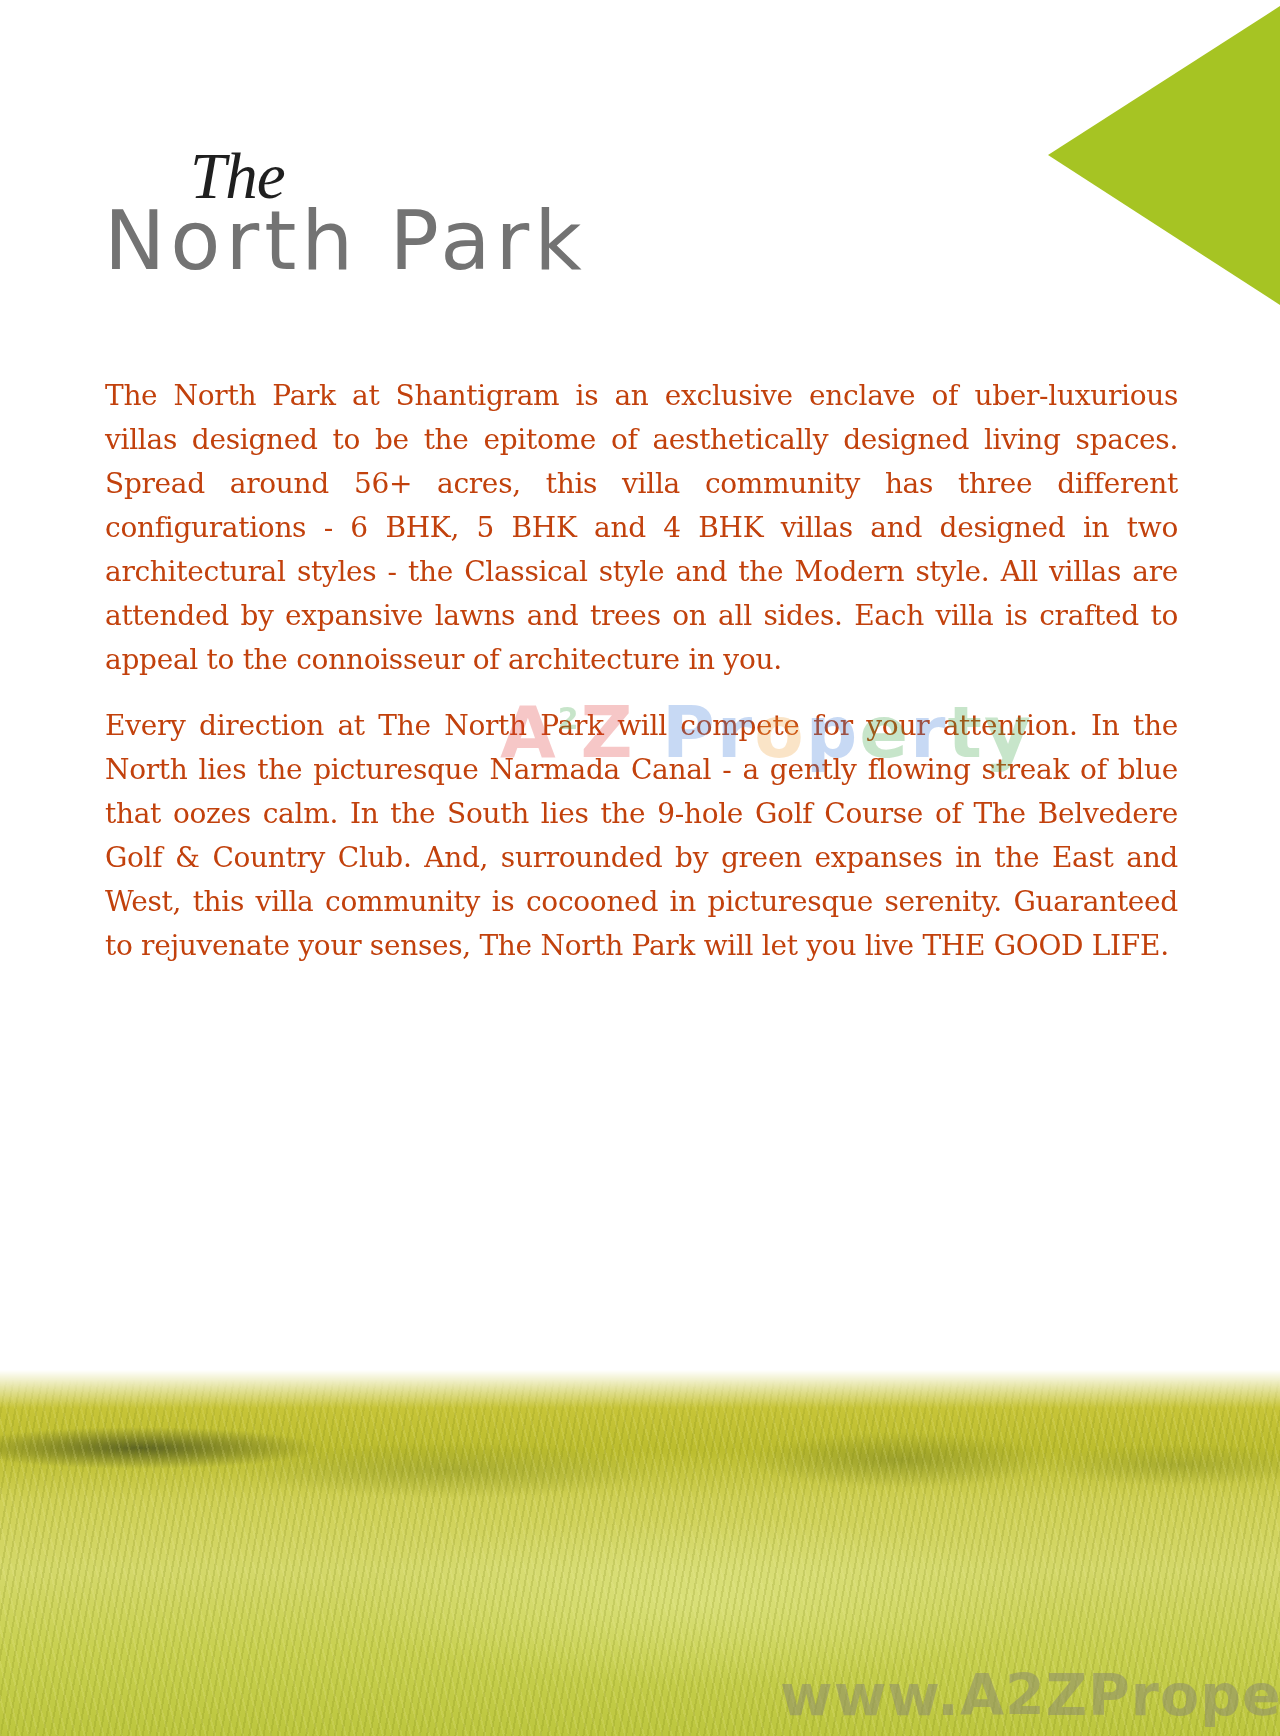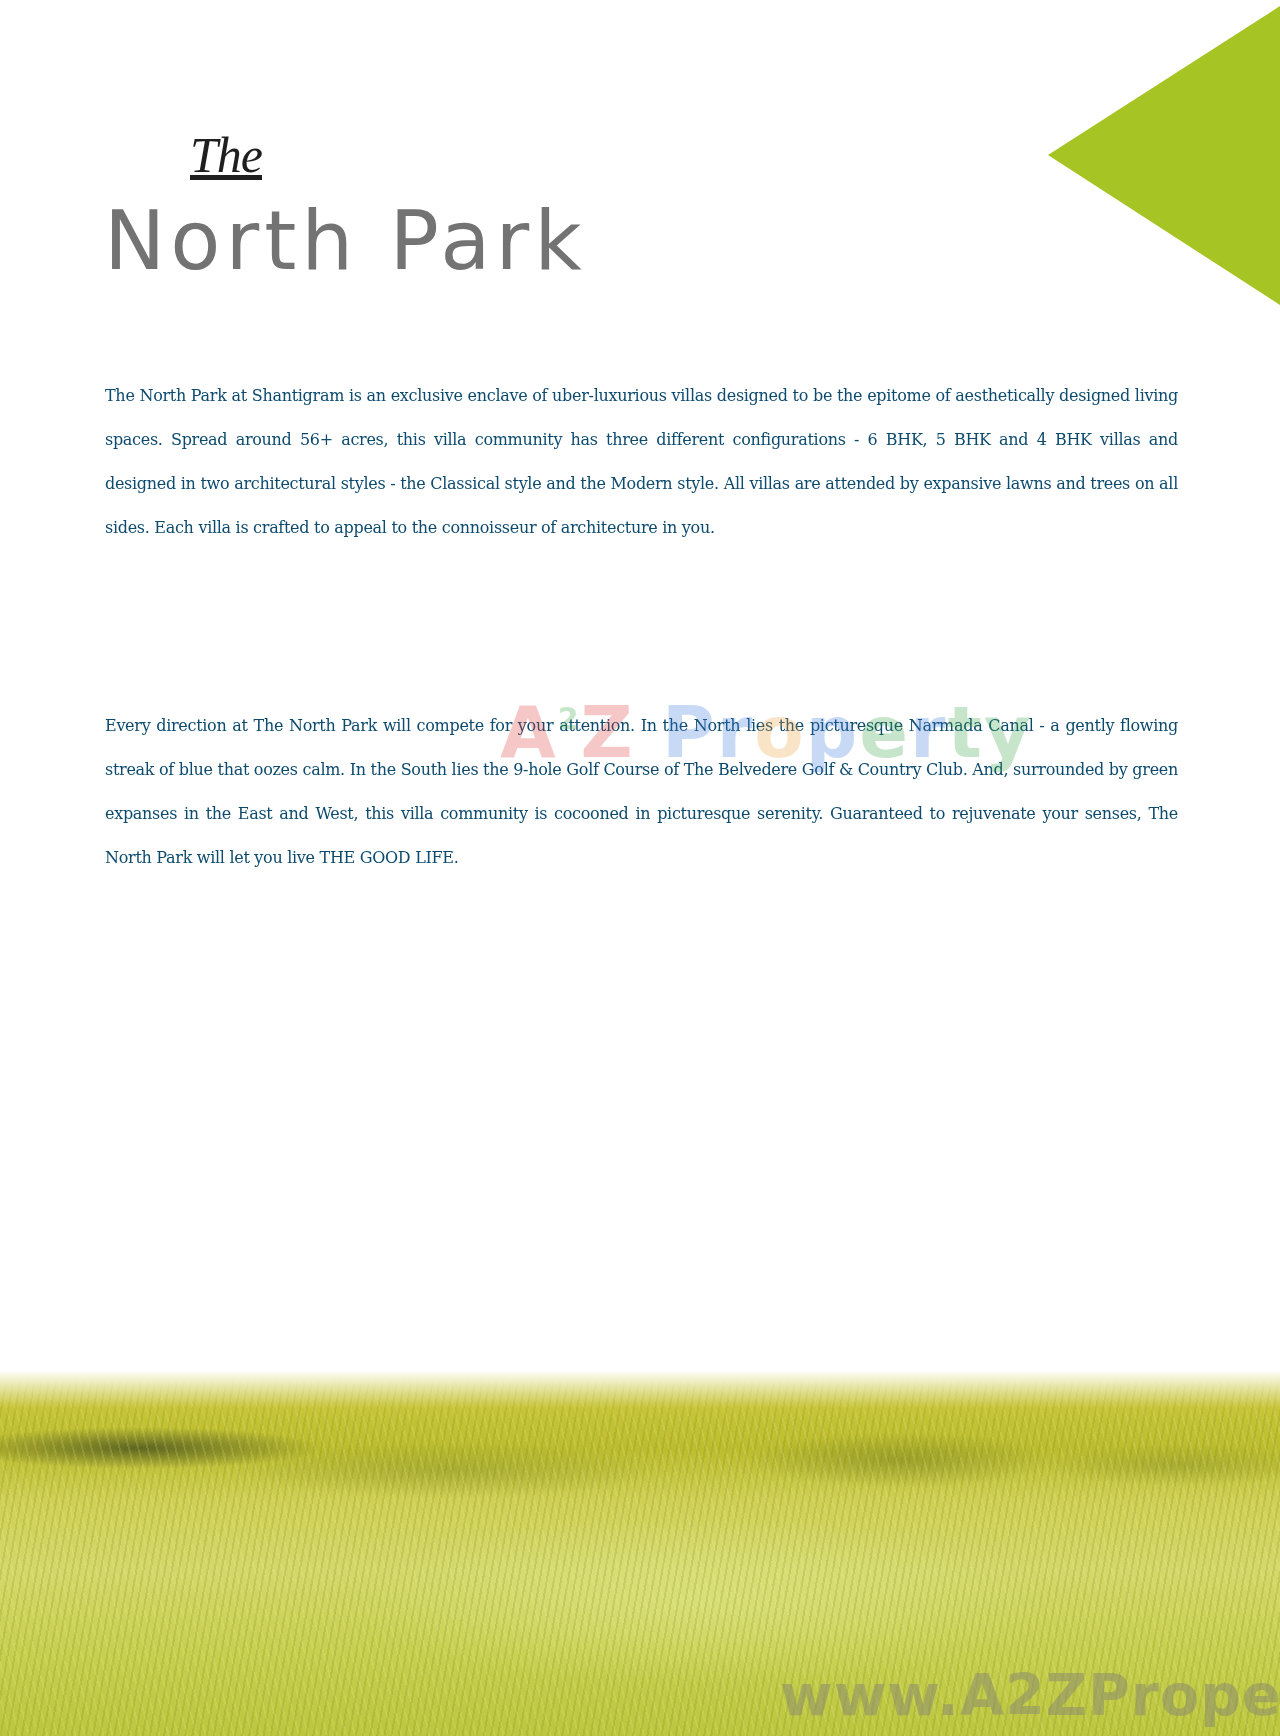--- a/index.html
+++ b/index.html
@@ -22,50 +22,49 @@
       pointer-events: none;
     }
     .title-block {
       position: absolute;
       left: 104px;
       top: 130px;
     }
     .title-the {
       position: absolute;
       left: 86px;
-      top: 0px;
+      top: 14px;
       font-family: "Liberation Serif", "DejaVu Serif", serif;
       font-style: italic;
-      font-size: 50px;
+      font-size: 65px;
       line-height: 1;
       letter-spacing: -1px;
       color: #1f1f1f;
       white-space: nowrap;
-      text-decoration: underline;
     }
     .title-main {
       position: absolute;
       left: 0px;
       top: 70px;
       font-family: "DejaVu Sans", "Liberation Sans", sans-serif;
       font-size: 82px;
       line-height: 1;
       letter-spacing: 5px;
       color: #737373;
       white-space: nowrap;
     }
     .body-text {
       position: absolute;
       left: 105px;
       width: 1073px;
       font-family: "DejaVu Serif", "Liberation Serif", serif;
-      font-size: 16px;
+      font-size: 28px;
       line-height: 44px;
       text-align: justify;
-      color: #0c4a6e;
+      color: #c2410c;
       margin: 0;
       letter-spacing: -0.3px;
     }
     .para-1 { top: 374px; }
     .para-2 { top: 704px; }
     .watermark-center {
       position: absolute;
       left: 500px;
       top: 696px;
       font-family: "DejaVu Sans", "Liberation Sans", sans-serif;

